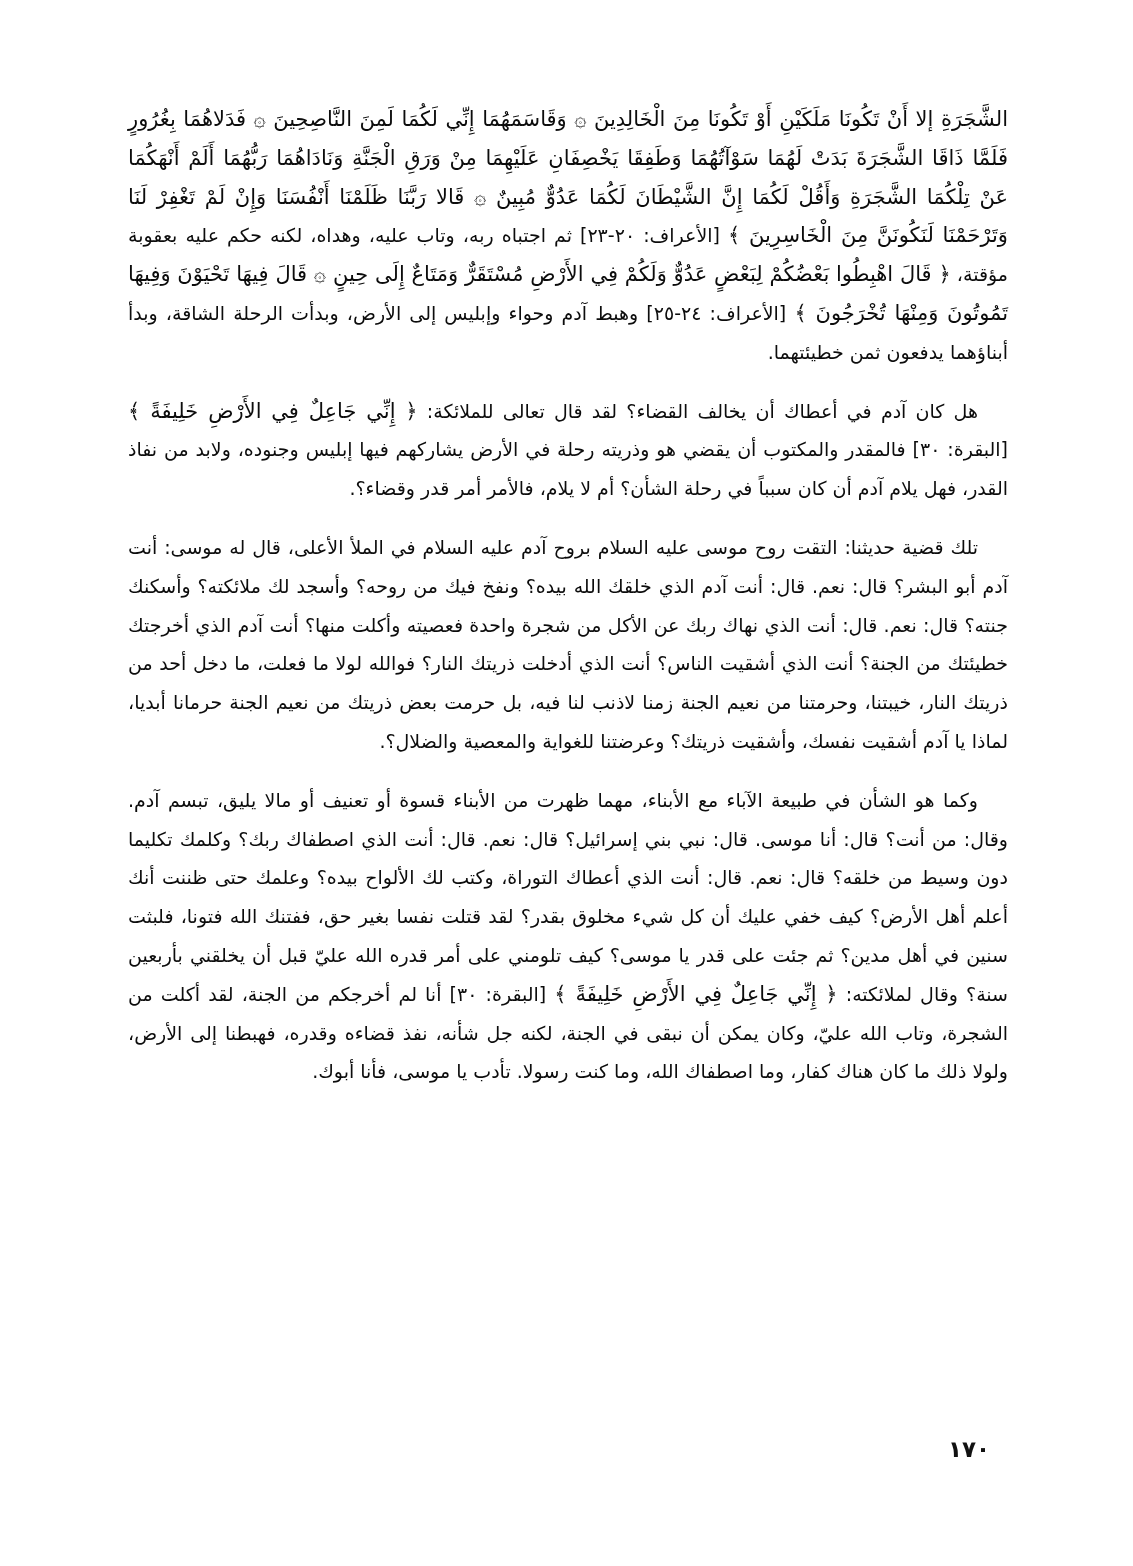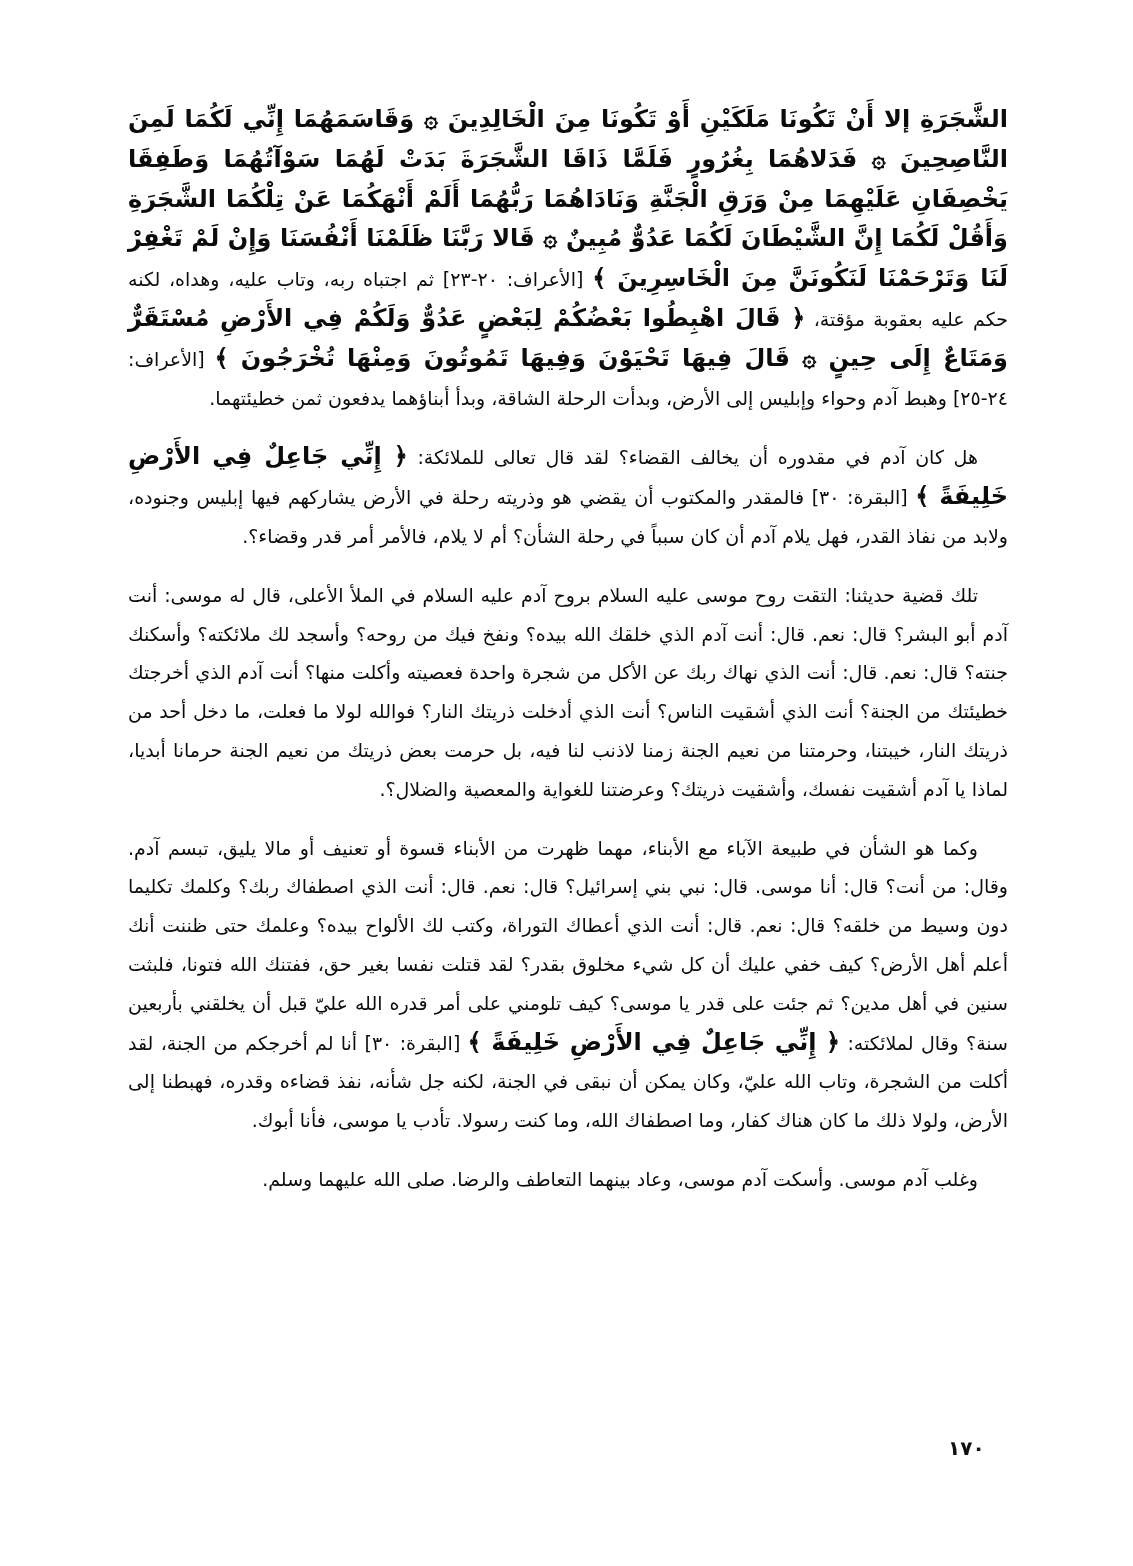--- a/index.html
+++ b/index.html
@@ -5,48 +5,45 @@
     html, body { margin: 0; padding: 0; background: #ffffff; }
     body { width: 1133px; height: 1566px; position: relative; overflow: hidden; }
     .page {
       position: absolute; left: 128px; top: 100px; width: 880px;
       direction: rtl; text-align: justify; text-align-last: right;
       font-family: "DejaVu Sans", "Liberation Sans", sans-serif;
       color: #0c0c0c; font-size: 19px; line-height: 38.8px;
     }
     .para { margin: 0 0 20px 0; }
     .para.indent { text-indent: 30px; }
-    .q { font-weight: bold; font-size: 24px; }
+    .q { font-weight: normal; font-size: 21px; }
     .ref { font-weight: normal; }
     .page-number {
       position: absolute; left: 948px; top: 1436px;
       font-family: "DejaVu Sans", "Liberation Sans", sans-serif;
-      font-size: 20px; font-weight: bold; color: #111; direction: rtl;
+      font-size: 23px; font-weight: bold; color: #111; direction: rtl;
     }
   </style>
 </head>
 <body>
 
 <div class="page">
 
   <p class="para">
     <span class="q">الشَّجَرَةِ إلا أَنْ تَكُونَا مَلَكَيْنِ أَوْ تَكُونَا مِنَ الْخَالِدِينَ ۞ وَقَاسَمَهُمَا إِنِّي لَكُمَا لَمِنَ النَّاصِحِينَ ۞ فَدَلاهُمَا بِغُرُورٍ فَلَمَّا ذَاقَا الشَّجَرَةَ بَدَتْ لَهُمَا سَوْآتُهُمَا وَطَفِقَا يَخْصِفَانِ عَلَيْهِمَا مِنْ وَرَقِ الْجَنَّةِ وَنَادَاهُمَا رَبُّهُمَا أَلَمْ أَنْهَكُمَا عَنْ تِلْكُمَا الشَّجَرَةِ وَأَقُلْ لَكُمَا إِنَّ الشَّيْطَانَ لَكُمَا عَدُوٌّ مُبِينٌ ۞ قَالا رَبَّنَا ظَلَمْنَا أَنْفُسَنَا وَإِنْ لَمْ تَغْفِرْ لَنَا وَتَرْحَمْنَا لَنَكُونَنَّ مِنَ الْخَاسِرِينَ ﴾</span><span class="ref"> [الأعراف: ٢٠-٢٣] </span><span>ثم اجتباه ربه، وتاب عليه، وهداه، لكنه حكم عليه بعقوبة مؤقتة، </span><span class="q">﴿ قَالَ اهْبِطُوا بَعْضُكُمْ لِبَعْضٍ عَدُوٌّ وَلَكُمْ فِي الأَرْضِ مُسْتَقَرٌّ وَمَتَاعٌ إِلَى حِينٍ ۞ قَالَ فِيهَا تَحْيَوْنَ وَفِيهَا تَمُوتُونَ وَمِنْهَا تُخْرَجُونَ ﴾</span><span class="ref"> [الأعراف: ٢٤-٢٥] </span><span>وهبط آدم وحواء وإبليس إلى الأرض، وبدأت الرحلة الشاقة، وبدأ أبناؤهما يدفعون ثمن خطيئتهما.</span>
   </p>
 
   <p class="para indent">
-    <span>هل كان آدم في مقدوره أن يخالف القضاء؟ لقد قال تعالى للملائكة: </span><span class="q">﴿ إِنِّي جَاعِلٌ فِي الأَرْضِ خَلِيفَةً ﴾</span><span class="ref"> [البقرة: ٣٠] </span><span>فالمقدر والمكتوب أن يقضي هو وذريته رحلة في الأرض يشاركهم فيها إبليس وجنوده، ولابد من نفاذ القدر، فهل يلام آدم أن كان سبباً في رحلة الشأن؟ أم لا يلام، فالأمر أمر قدر وقضاء؟.</span>
+    <span>هل كان آدم في أعطاك أن يخالف القضاء؟ لقد قال تعالى للملائكة: </span><span class="q">﴿ إِنِّي جَاعِلٌ فِي الأَرْضِ خَلِيفَةً ﴾</span><span class="ref"> [البقرة: ٣٠] </span><span>فالمقدر والمكتوب أن يقضي هو وذريته رحلة في الأرض يشاركهم فيها إبليس وجنوده، ولابد من نفاذ القدر، فهل يلام آدم أن كان سبباً في رحلة الشأن؟ أم لا يلام، فالأمر أمر قدر وقضاء؟.</span>
   </p>
 
   <p class="para indent">
     <span>تلك قضية حديثنا: التقت روح موسى عليه السلام بروح آدم عليه السلام في الملأ الأعلى، قال له موسى: أنت آدم أبو البشر؟ قال: نعم. قال: أنت آدم الذي خلقك الله بيده؟ ونفخ فيك من روحه؟ وأسجد لك ملائكته؟ وأسكنك جنته؟ قال: نعم. قال: أنت الذي نهاك ربك عن الأكل من شجرة واحدة فعصيته وأكلت منها؟ أنت آدم الذي أخرجتك خطيئتك من الجنة؟ أنت الذي أشقيت الناس؟ أنت الذي أدخلت ذريتك النار؟ فوالله لولا ما فعلت، ما دخل أحد من ذريتك النار، خيبتنا، وحرمتنا من نعيم الجنة زمنا لاذنب لنا فيه، بل حرمت بعض ذريتك من نعيم الجنة حرمانا أبديا، لماذا يا آدم أشقيت نفسك، وأشقيت ذريتك؟ وعرضتنا للغواية والمعصية والضلال؟.</span>
   </p>
 
   <p class="para indent">
     <span>وكما هو الشأن في طبيعة الآباء مع الأبناء، مهما ظهرت من الأبناء قسوة أو تعنيف أو مالا يليق، تبسم آدم. وقال: من أنت؟ قال: أنا موسى. قال: نبي بني إسرائيل؟ قال: نعم. قال: أنت الذي اصطفاك ربك؟ وكلمك تكليما دون وسيط من خلقه؟ قال: نعم. قال: أنت الذي أعطاك التوراة، وكتب لك الألواح بيده؟ وعلمك حتى ظننت أنك أعلم أهل الأرض؟ كيف خفي عليك أن كل شيء مخلوق بقدر؟ لقد قتلت نفسا بغير حق، ففتنك الله فتونا، فلبثت سنين في أهل مدين؟ ثم جئت على قدر يا موسى؟ كيف تلومني على أمر قدره الله عليّ قبل أن يخلقني بأربعين سنة؟ وقال لملائكته: </span><span class="q">﴿ إِنِّي جَاعِلٌ فِي الأَرْضِ خَلِيفَةً ﴾</span><span class="ref"> [البقرة: ٣٠] </span><span>أنا لم أخرجكم من الجنة، لقد أكلت من الشجرة، وتاب الله عليّ، وكان يمكن أن نبقى في الجنة، لكنه جل شأنه، نفذ قضاءه وقدره، فهبطنا إلى الأرض، ولولا ذلك ما كان هناك كفار، وما اصطفاك الله، وما كنت رسولا. تأدب يا موسى، فأنا أبوك.</span>
   </p>
 
-  <p class="para indent">
-    <span>وغلب آدم موسى. وأسكت آدم موسى، وعاد بينهما التعاطف والرضا. صلى الله عليهما وسلم.</span>
-  </p>
 
 </div>
 
 <div class="page-number">١٧٠</div>
 
 </body></html>

